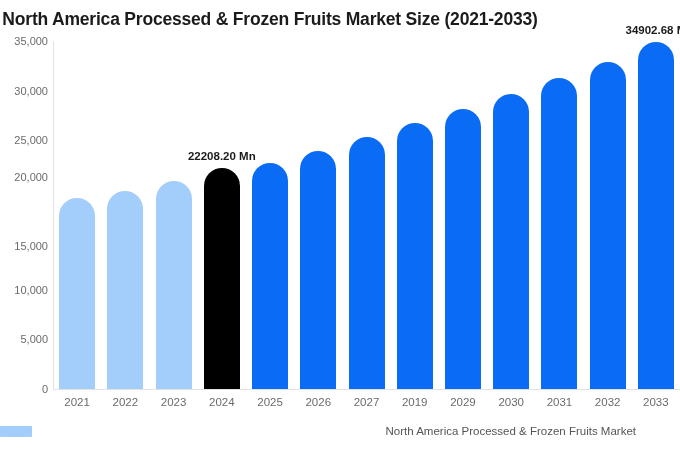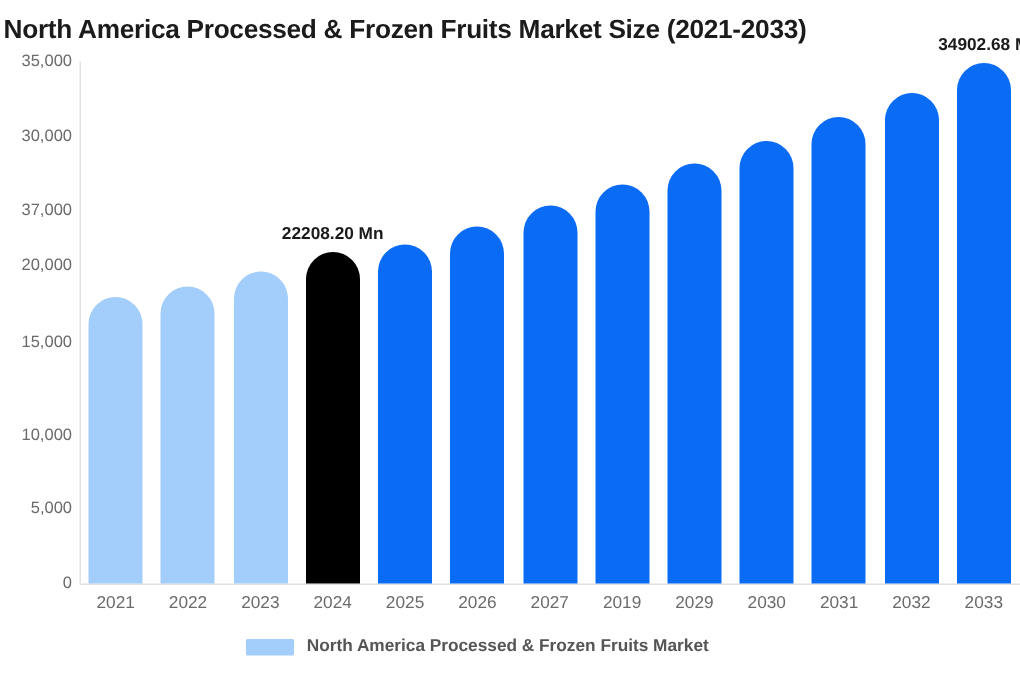--- a/index.html
+++ b/index.html
@@ -101,24 +101,23 @@
     white-space: nowrap;
     transform: translateX(-50%);
   }
   
   .legend {
     position: absolute;
     left: 0;
     top: 425px;
     width: 636px;
     display: flex;
-    justify-content: center;
+    justify-content: space-between;
     align-items: center;
     gap: 9px;
-    font-weight: bold;
   }
   .legend-swatch {
     width: 32px;
     height: 11px;
     border-radius: 1px;
   }
   .legend-label {
     font-size: 11.5px;
     color: #555555;
   }
@@ -130,23 +129,23 @@
 
   <div class="chart-title">North America Processed &amp; Frozen Fruits Market Size (2021-2033)</div>
 
   <div class="axis-line-y"></div>
   <div class="axis-line-x"></div>
 
   <div class="y-axis" id="y-axis">
       <div class="y-tick" style="top: 389px;">0</div>
       <div class="y-tick" style="top: 339.286px;">5,000</div>
       <div class="y-tick" style="top: 289.571px;">10,000</div>
-      <div class="y-tick" style="top: 228px;">15,000</div>
+      <div class="y-tick" style="top: 246px;">15,000</div>
       <div class="y-tick" style="top: 177px;">20,000</div>
-      <div class="y-tick" style="top: 140.429px;">37,000</div>
+      <div class="y-tick" style="top: 140.429px;">25,000</div>
       <div class="y-tick" style="top: 90.7143px;">30,000</div>
       <div class="y-tick" style="top: 41px;">35,000</div>
     </div>
 
   <div class="plot-area" id="plot-area">
       <div class="bar-col" style="left: 6.11538px;">
         <div class="bar" title="2021: 19200" style="height: 190.903px; width: 36px; background: rgb(163, 205, 251);"></div>
       </div>
       <div class="bar-col" style="left: 54.3462px;">
         <div class="bar" title="2022: 19900" style="height: 197.863px; width: 36px; background: rgb(163, 205, 251);"></div>

